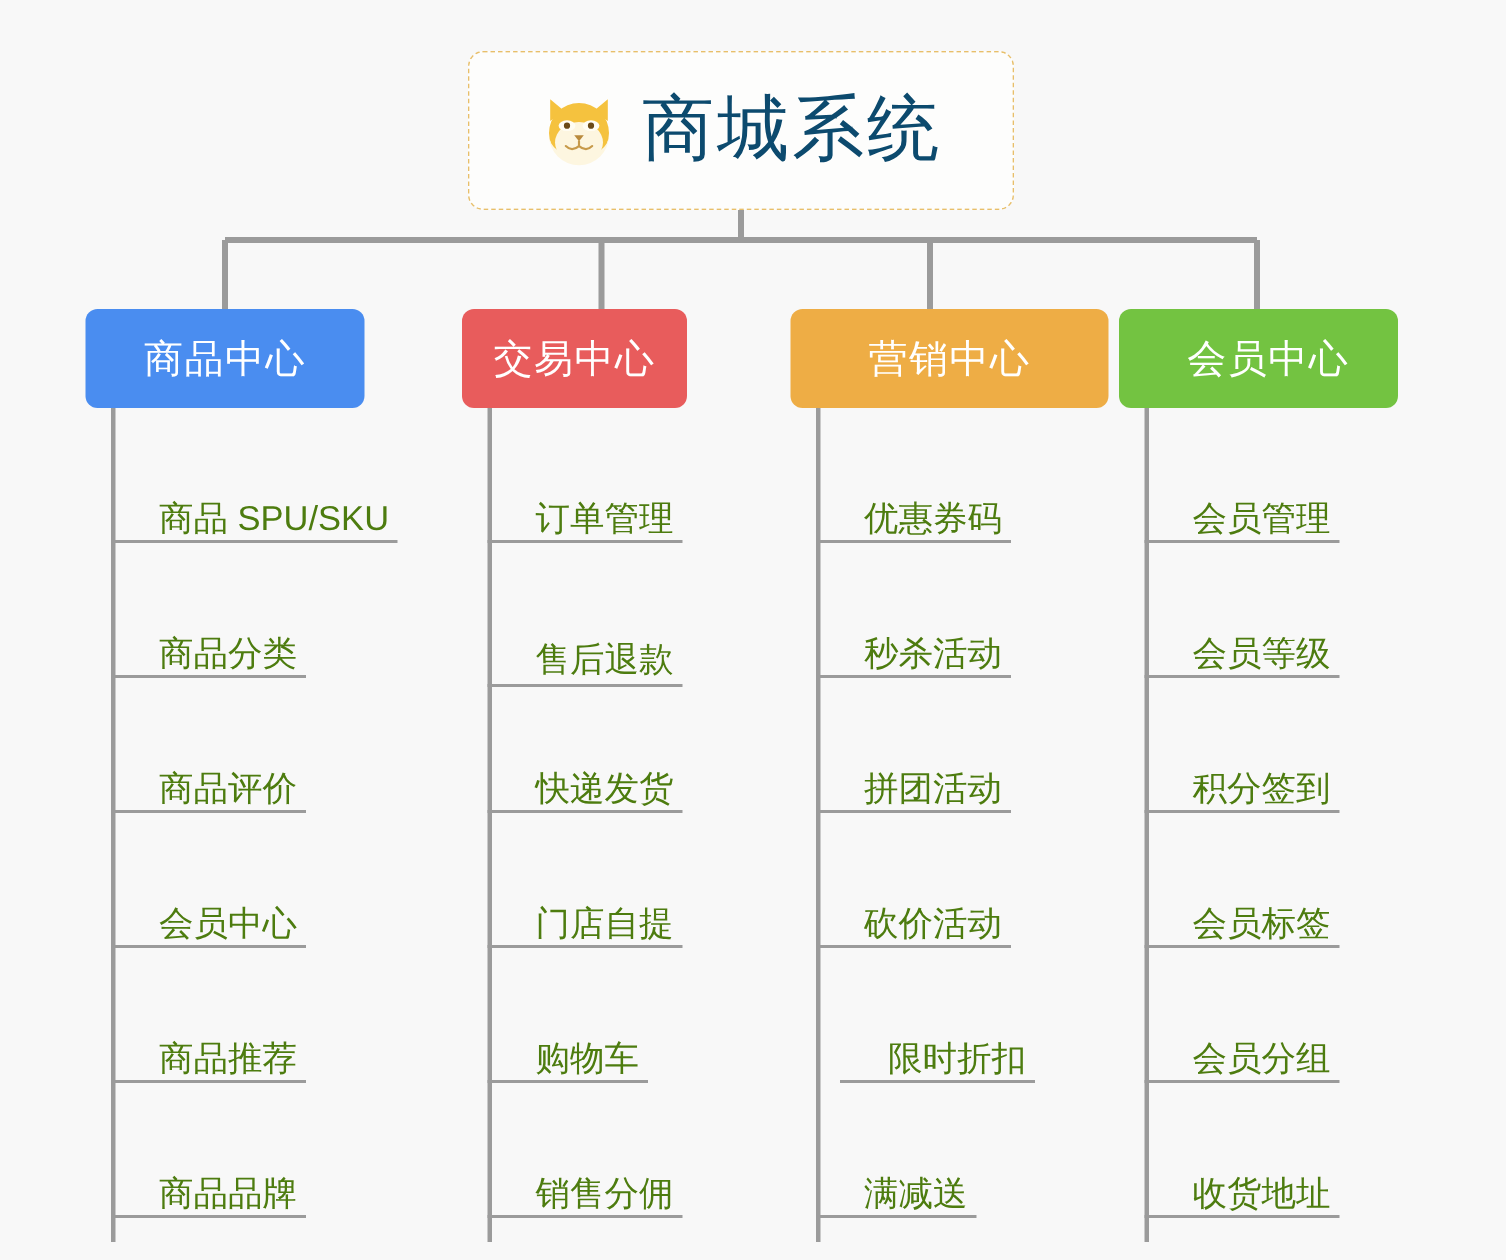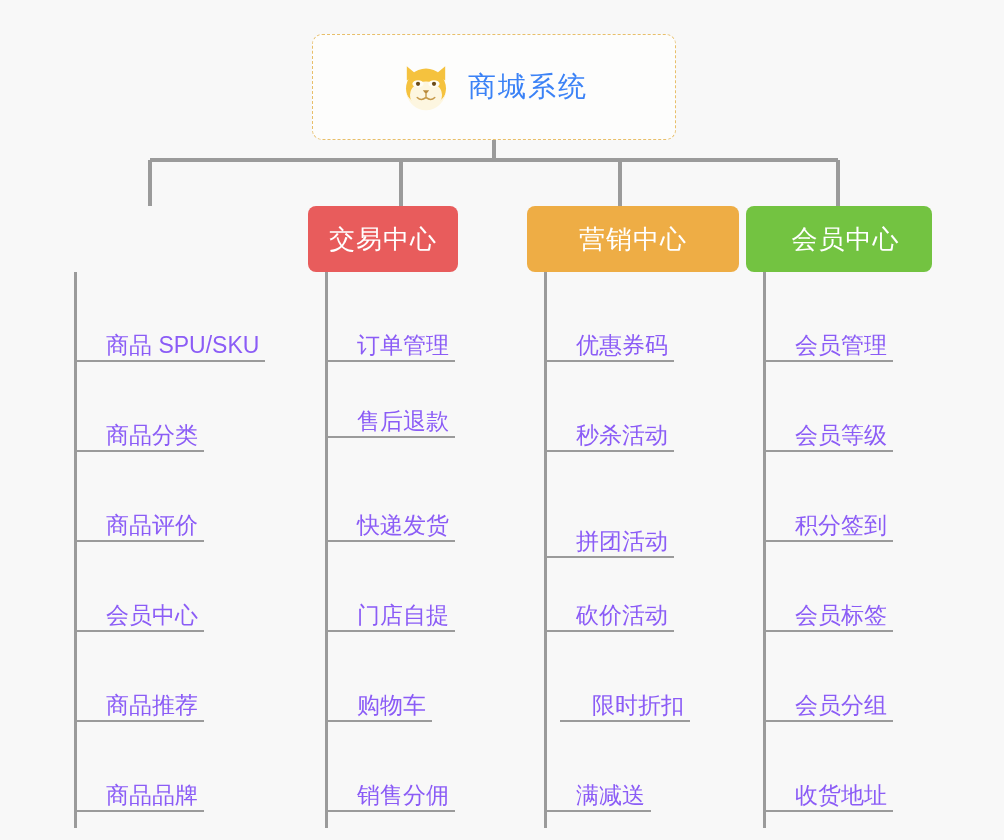--- a/index.html
+++ b/index.html
@@ -32,22 +32,22 @@
     box-sizing: border-box;
     background: #fdfdfc;
     border: 1px dashed #e8bf6a;
     border-radius: 10px;
     display: flex;
     align-items: center;
     justify-content: center;
     gap: 16px;
   }
   .root-title {
-    font-size: 28px;
-    color: #3b82f6;
+    font-size: 48px;
+    color: #0c4a6e;
     letter-spacing: 2px;
     line-height: 1;
     white-space: nowrap;
   }
   .dog-icon {
     width: 52px;
     height: 48px;
     flex: 0 0 auto;
     display: block;
   }
@@ -94,21 +94,21 @@
     left: 0;
     height: 90px;
     box-sizing: border-box;
     display: flex;
     align-items: flex-end;
     border-bottom: 2px solid #9b9b9b;
     padding-bottom: 2px;
   }
   .leaf-label {
     font-size: 23px;
-    color: #8b5cf6;
+    color: #4d7c0f;
     white-space: nowrap;
     padding-left: 32px;
     padding-right: 6px;
     line-height: 1.15;
   }
 </style>
 </head>
 <body>
 
 <div id="canvas">
@@ -135,20 +135,23 @@
       <ellipse cx="22" cy="26" rx="7" ry="4.5" fill="#fffdf4"></ellipse>
       <ellipse cx="42" cy="26" rx="7" ry="4.5" fill="#fffdf4"></ellipse>
       <ellipse cx="22" cy="26" rx="2.6" ry="2.6" fill="#6b4a18"></ellipse>
       <ellipse cx="42" cy="26" rx="2.6" ry="2.6" fill="#6b4a18"></ellipse>
       <path d="M28 34 L36 34 L32 39 Z" fill="#b98a3c"></path>
       <path d="M32 39 L32 43 M32 43 q-6 5 -11 0 M32 43 q6 5 11 0" stroke="#c79a4a" stroke-width="1.8" fill="none" stroke-linecap="round"></path>
     </svg>
     <span class="root-title">商城系统</span>
   </div>
 
+  <div class="cat-box" style="left:57px; width:186px; background:#4a8df0;">
+    <span>商品中心</span>
+  </div>
   <div class="column" style="left:74px;">
     <div class="spine" style="height:556px;"></div>
     <div class="leaf" style="top:0px;">
       <span class="leaf-label">商品 SPU/SKU</span>
     </div>
     <div class="leaf" style="top:90px;">
       <span class="leaf-label">商品分类</span>
     </div>
     <div class="leaf" style="top:180px;">
       <span class="leaf-label">商品评价</span>
@@ -165,21 +168,21 @@
   </div>
 
   <div class="cat-box" style="left:308px; width:150px; background:#e85c5c;">
     <span>交易中心</span>
   </div>
   <div class="column" style="left:325px;">
     <div class="spine" style="height:556px;"></div>
     <div class="leaf" style="top:0px;">
       <span class="leaf-label">订单管理</span>
     </div>
-    <div class="leaf" style="top:76px;">
+    <div class="leaf" style="top:96px;font-family:Liberation Mono, monospace;">
       <span class="leaf-label">售后退款</span>
     </div>
     <div class="leaf" style="top:180px;">
       <span class="leaf-label">快递发货</span>
     </div>
     <div class="leaf" style="top:270px;">
       <span class="leaf-label">门店自提</span>
     </div>
     <div class="leaf" style="top:360px;">
       <span class="leaf-label">购物车</span>
@@ -193,21 +196,21 @@
     <span>营销中心</span>
   </div>
   <div class="column" style="left:544px;">
     <div class="spine" style="height:556px;"></div>
     <div class="leaf" style="top:0px;">
       <span class="leaf-label">优惠券码</span>
     </div>
     <div class="leaf" style="top:90px;">
       <span class="leaf-label">秒杀活动</span>
     </div>
-    <div class="leaf" style="top:196px;">
+    <div class="leaf" style="top:180px;">
       <span class="leaf-label">拼团活动</span>
     </div>
     <div class="leaf" style="top:270px;">
       <span class="leaf-label">砍价活动</span>
     </div>
     <div class="leaf" style="top:360px;margin-left:16px;">
       <span class="leaf-label">限时折扣</span>
     </div>
     <div class="leaf" style="top:450px;">
       <span class="leaf-label">满减送</span>

